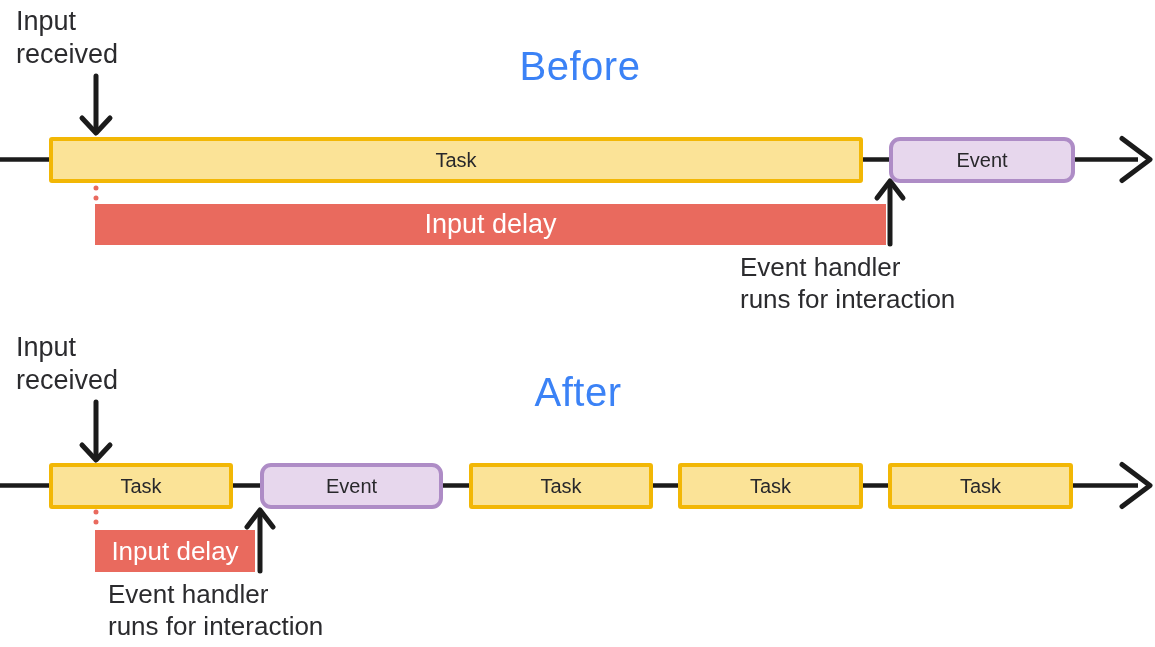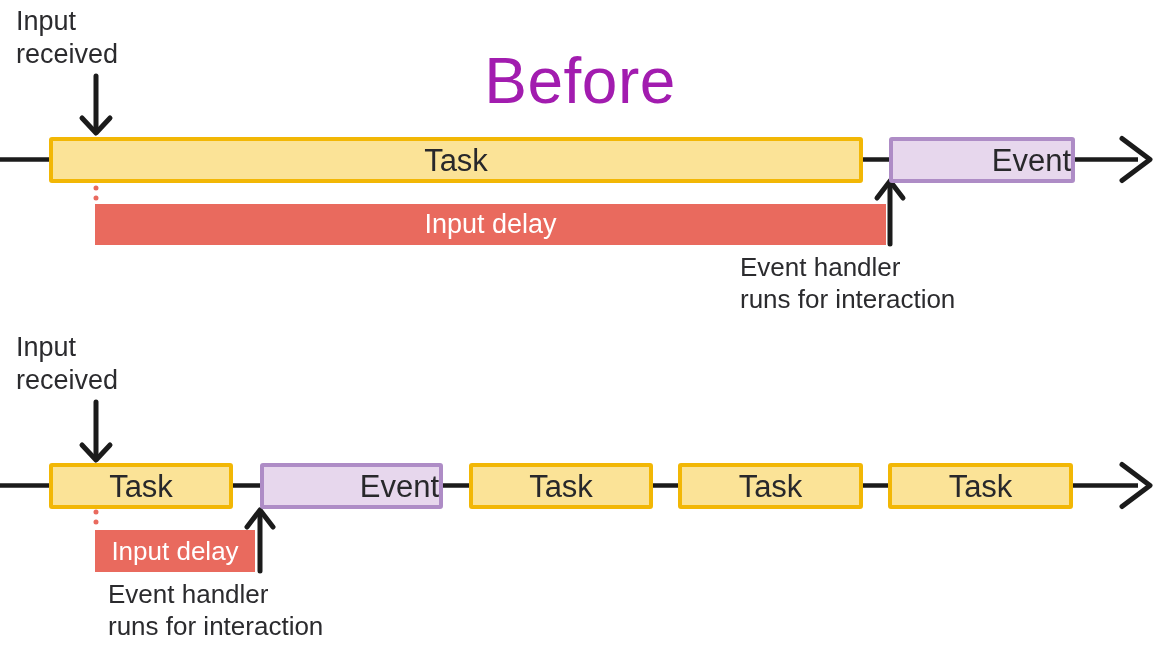--- a/index.html
+++ b/index.html
@@ -18,48 +18,47 @@
   svg.layer {
     position: absolute;
     left: 0; top: 0;
     width: 1155px; height: 647px;
   }
   .bar {
     position: absolute;
     display: flex;
     align-items: center;
     justify-content: center;
-    font-size: 31px;
+    font-size: 20px;
     line-height: 1;
     color: #28282b;
   }
   .task-bar {
     background: #fbe397;
     border: 4px solid #f2b705;
     border-radius: 3px;
   }
   .event-bar {
     background: #e7d7ed;
     border: 4px solid #ae8cc6;
-    border-radius: 3px;
-    justify-content: flex-end;
+    border-radius: 11px;
   }
   .delay-bar {
     background: #e96a5e;
     border-radius: 0;
     color: #ffffff;
   }
   .section-title {
     position: absolute;
     width: 400px;
     text-align: center;
-    font-size: 64px;
+    font-size: 40px;
     font-weight: 500;
     letter-spacing: 0.5px;
-    color: #a21caf;
+    color: #3b82f6;
   }
   .annotation {
     position: absolute;
     text-align: left;
     font-size: 26px;
     line-height: 1.22;
     color: #2b2b2e;
   }
   
   #before-title { left: 380px; top: 44px; }
@@ -126,20 +125,21 @@
 
   <div class="bar delay-bar" id="before-delay">
     <span>Input delay</span>
   </div>
 
   <div class="annotation" id="before-note">
     <div>Event handler</div>
     <div>runs for interaction</div>
   </div>
 
+  <div class="section-title" id="after-title">After</div>
 
   <div class="annotation" id="after-input-received">
     <div>Input</div>
     <div>received</div>
   </div>
 
   <div class="bar task-bar" id="after-task-1">
     <span>Task</span>
   </div>
 

